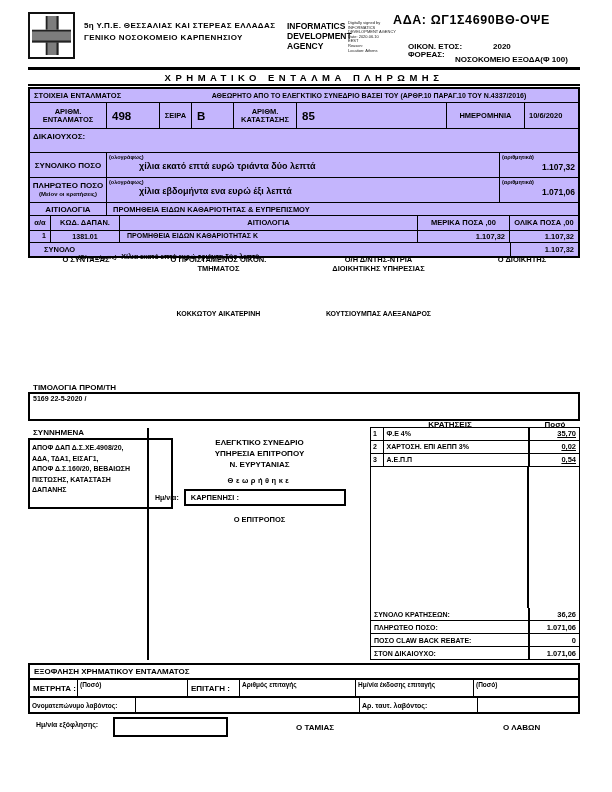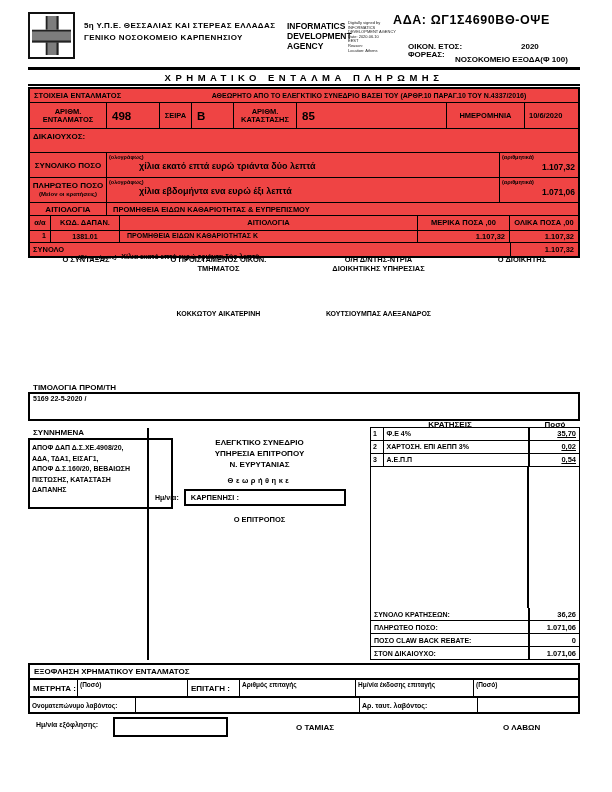--- a/index.html
+++ b/index.html
@@ -25,21 +25,21 @@
   .org { position:absolute; left:84px; top:20px; font-size:8px; line-height:12px; letter-spacing:.4px; }
   .ida-name { position:absolute; left:287px; top:21px; width:60px; font-size:8.5px; line-height:10px; }
   .ida-stamp { position:absolute; left:348px; top:21px; width:62px; font-size:4px; line-height:4.6px; font-weight:400; color:#222; }
   .ada { position:absolute; left:393px; top:13px; font-size:12.5px; letter-spacing:.6px; white-space:nowrap; }
   .hdr-kv { position:absolute; font-size:8px; white-space:nowrap; }
 
   .rule { position:absolute; left:28px; width:552px; background:#000; }
   .doc-title { position:absolute; left:28px; top:72px; width:552px; text-align:center; font-size:9.5px; letter-spacing:4.5px; }
 
   
-  .main-table { position:absolute; left:28px; top:87px; width:552px; border:2px solid #000; background:#ef4444; }
+  .main-table { position:absolute; left:28px; top:87px; width:552px; border:2px solid #000; background:#c4b5fd; }
   .tr { display:flex; border-bottom:1.5px solid #000; align-items:stretch; }
   .tr:last-child { border-bottom:none; }
   .td { border-right:1.5px solid #000; overflow:visible; position:relative; }
   .td:last-child { border-right:none; }
   .c { display:flex; align-items:center; justify-content:center; text-align:center; }
   .big { font-size:11.5px; padding-left:5px; display:flex; align-items:center; }
   .lbl { font-size:7.5px; line-height:8px; }
   .small-tag { position:absolute; top:1px; left:2px; font-size:5.5px; font-weight:700; }
   .words { font-size:9px; padding:8px 0 0 32px; }
   .amt-cell { text-align:right; font-size:8.5px; padding:9px 3px 0 0; }
@@ -120,21 +120,21 @@
 DEVELOPMENT AGENCY
 Date: 2020.06.10
 EEST
 Reason:
 Location: Athens</div>
   <div class="ada">
     <span>ΑΔΑ:</span>
     <span>ΩΓ1Σ4690ΒΘ-ΟΨΕ</span>
   </div>
   <div class="hdr-kv" style="left:408px; top:42px;">ΟΙΚΟΝ. ΕΤΟΣ:</div>
-  <div class="hdr-kv" style="left:493px; top:42px;margin-left:28px;">2020</div>
+  <div class="hdr-kv" style="left:493px; top:42px;">2020</div>
   <div class="hdr-kv" style="left:408px; top:50px;">ΦΟΡΕΑΣ:</div>
   <div class="hdr-kv" style="left:455px; top:55px;">ΝΟΣΟΚΟΜΕΙΟ ΕΞΟΔΑ(Φ 100)</div>
 
   <div class="rule" style="top:67px; height:3px;"></div>
   <div class="doc-title">ΧΡΗΜΑΤΙΚΟ ΕΝΤΑΛΜΑ ΠΛΗΡΩΜΗΣ</div>
   <div class="rule" style="top:84px; height:2px;"></div>
 
   <div class="main-table">
 
     <div class="tr" style="height:14px;">
@@ -201,21 +201,21 @@
 
     <div class="tr" style="height:12px;">
       <div class="td" style="width:21px; font-size:7px; text-align:right; padding:1px 4px 0 0;">1</div>
       <div class="td c" style="width:69px; font-size:7px;">1381.01</div>
       <div class="td" style="flex:1; font-size:7px; padding:1px 0 0 7px;">ΠΡΟΜΗΘΕΙΑ ΕΙΔΩΝ ΚΑΘΑΡΙΟΤΗΤΑΣ Κ</div>
       <div class="td" style="width:92px; font-size:7.5px; text-align:right; padding:1px 4px 0 0;">1.107,32</div>
       <div class="td" style="width:68px; font-size:7.5px; text-align:right; padding:1px 4px 0 0;">1.107,32</div>
     </div>
 
     <div class="tr" style="height:13px;">
-      <div class="td" style="width:46px; border-right:none; font-size:7.5px; padding:2px 0 0 3px;">ΣΥΝΟΛΟ</div>
+      <div class="td" style="width:46px; border-right:none; font-size:7.5px; padding:2px 0 0 14px;">ΣΥΝΟΛΟ</div>
       <div class="td" style="flex:1; border-right:none; padding:2px 0 0 2px;">
         <span style="font-size:6px;">(Ολογράφως)</span>
         <span style="font-size:7px;">Χίλια εκατό επτά ευρώ τριάντα δύο λεπτά</span>
       </div>
       <div class="td" style="width:68px; border-left:1.5px solid #000; font-size:7.5px; text-align:right; padding:2px 4px 0 0;">1.107,32</div>
     </div>
   </div>
 
   <div class="sig-row">
     <div class="sig-col" style="width:21%;">

